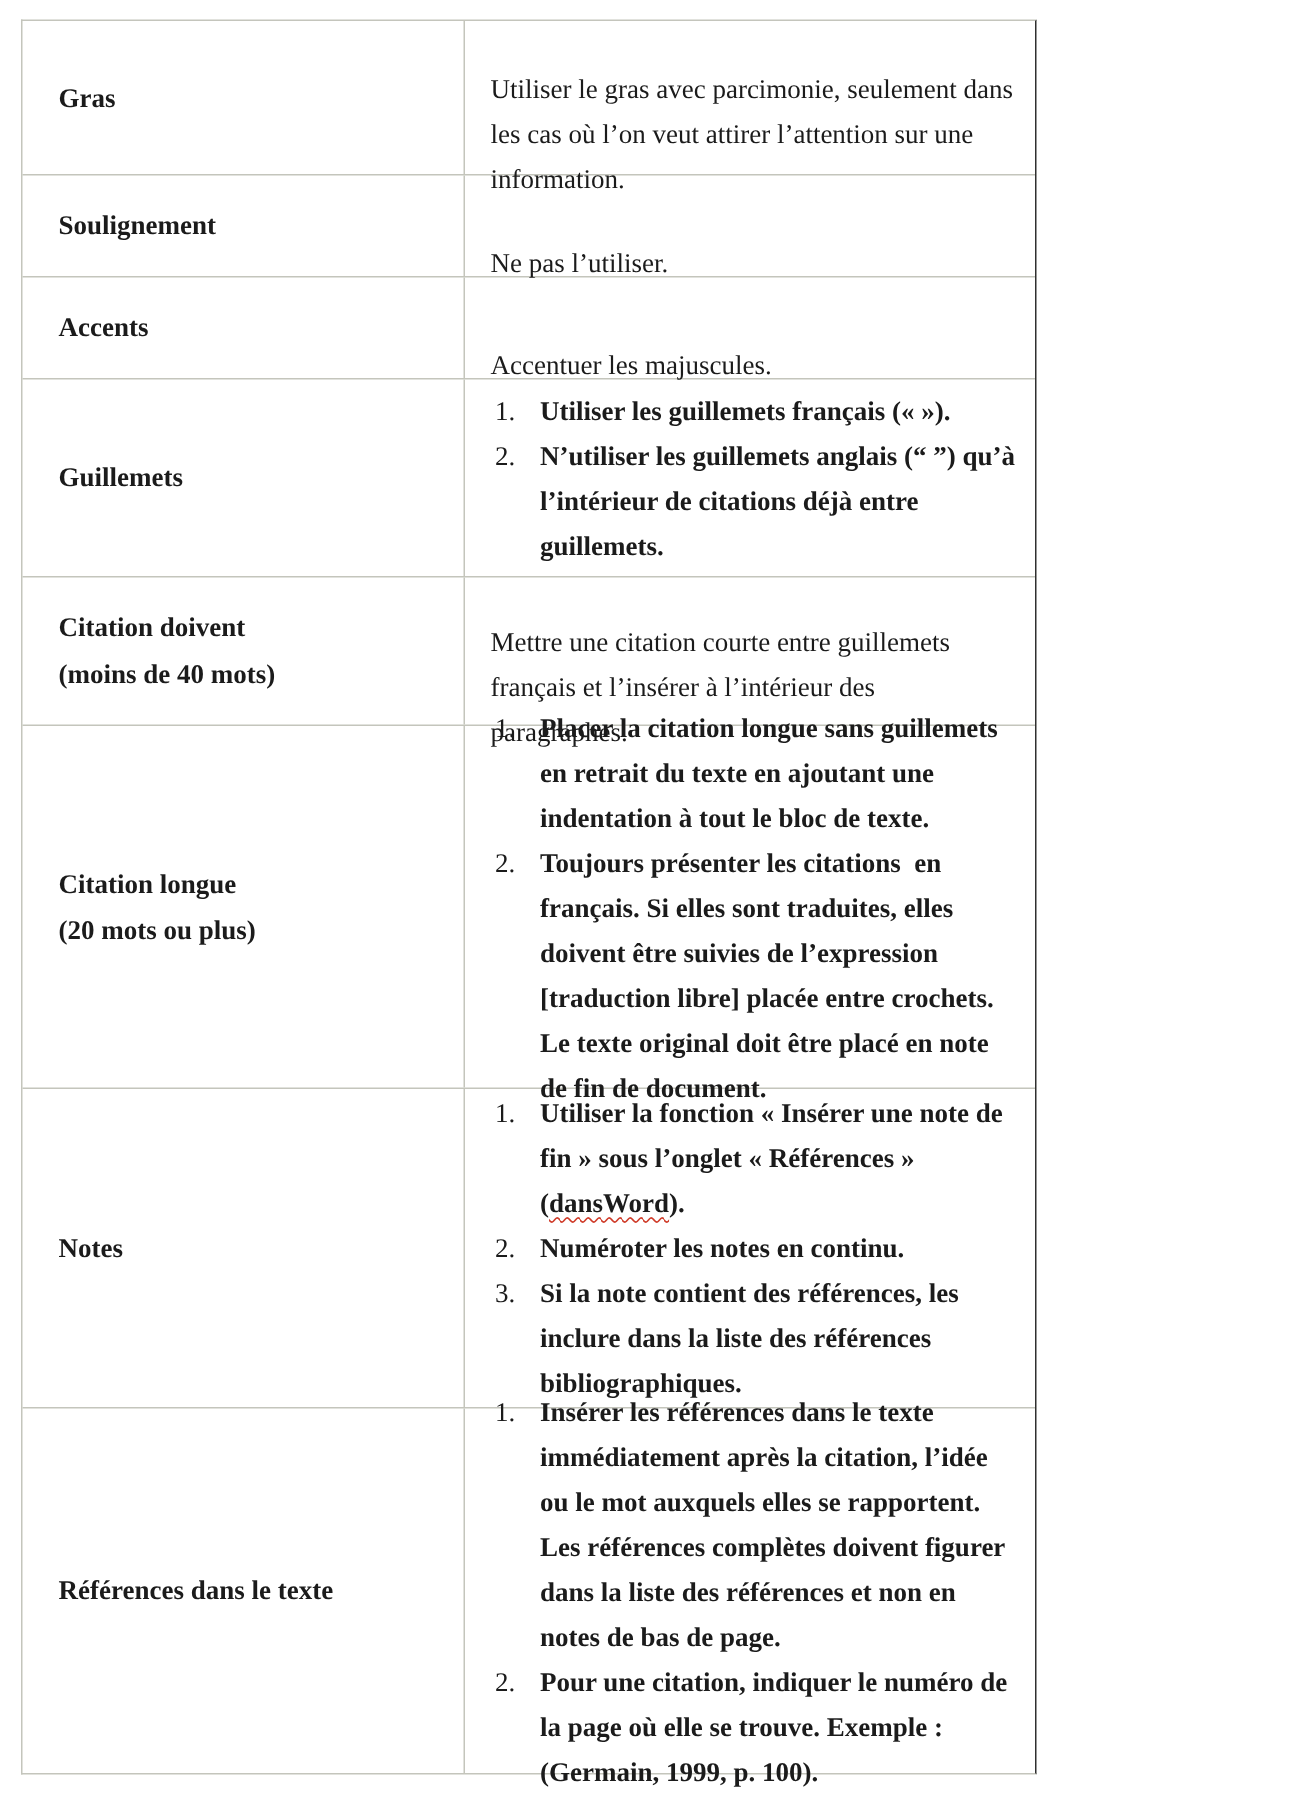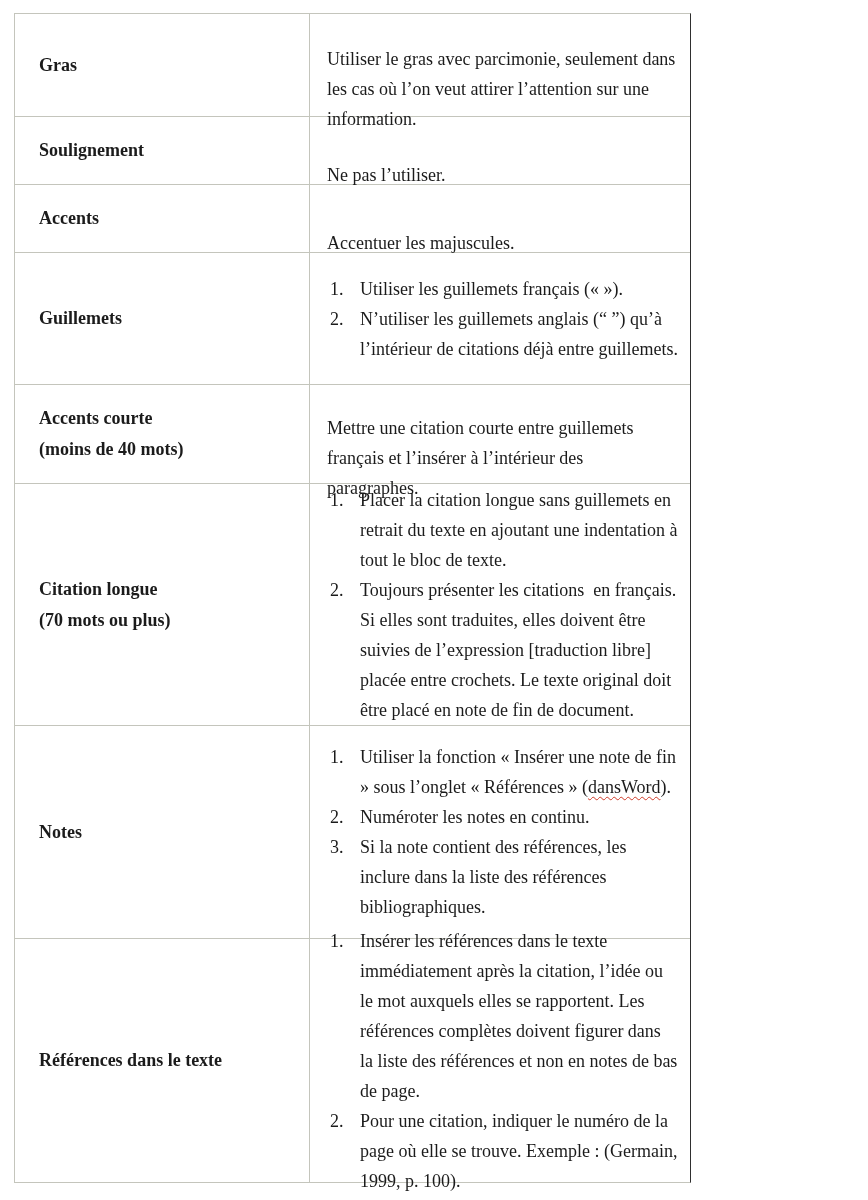--- a/index.html
+++ b/index.html
@@ -71,20 +71,21 @@
     line-height: 30px;
   }
   .num {
     flex: 0 0 33px;
     box-sizing: border-box;
     padding-left: 3px;
   }
   .itext {
     flex: 1 1 auto;
     white-space: pre-wrap;
+    font-weight: bold;
   }
   .squiggle {
     text-decoration-line: underline;
     text-decoration-style: wavy;
     text-decoration-color: #cf3a28;
     text-decoration-thickness: 1px;
     text-underline-offset: 3px;
   }
 </style>
 </head>
@@ -134,32 +135,32 @@
         </div>
         <div class="li">
           <span class="num">2.</span>
           <span class="itext">N’utiliser les guillemets anglais (“ ”) qu’à l’intérieur de citations déjà entre guillemets.</span>
         </div>
       </div>
   </div>
 
   <div class="row" style="height: 99px;">
     <div class="cell-label">
-      <div class="label-main">Accents courte</div>
+      <div class="label-main">Citation doivent</div>
       <div class="label-sub">(moins de 40 mots)</div>
     </div>
     <div class="cell-value">
         <div class="para">Mettre une citation courte entre guillemets français et l’insérer à l’intérieur des paragraphes.</div>
       </div>
   </div>
 
   <div class="row" style="height: 242px;">
     <div class="cell-label">
       <div class="label-main">Citation longue</div>
-      <div class="label-sub">(70 mots ou plus)</div>
+      <div class="label-sub">(20 mots ou plus)</div>
     </div>
     <div class="cell-value">
         <div class="li">
           <span class="num">1.</span>
           <span class="itext">Placer la citation longue sans guillemets en retrait du texte en ajoutant une indentation à tout le bloc de texte.</span>
         </div>
         <div class="li">
           <span class="num">2.</span>
           <span class="itext">Toujours présenter les citations  en français. Si elles sont traduites, elles doivent être suivies de l’expression [traduction libre] placée entre crochets. Le texte original doit être placé en note de fin de document.</span>
         </div>

